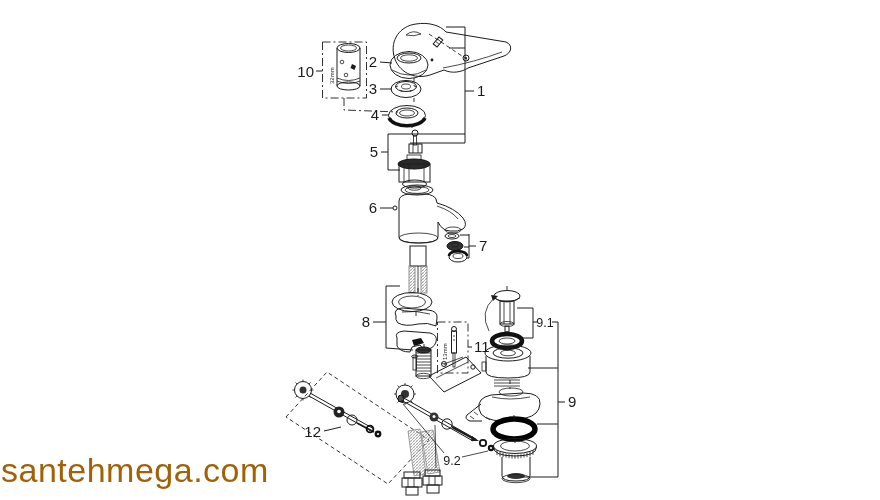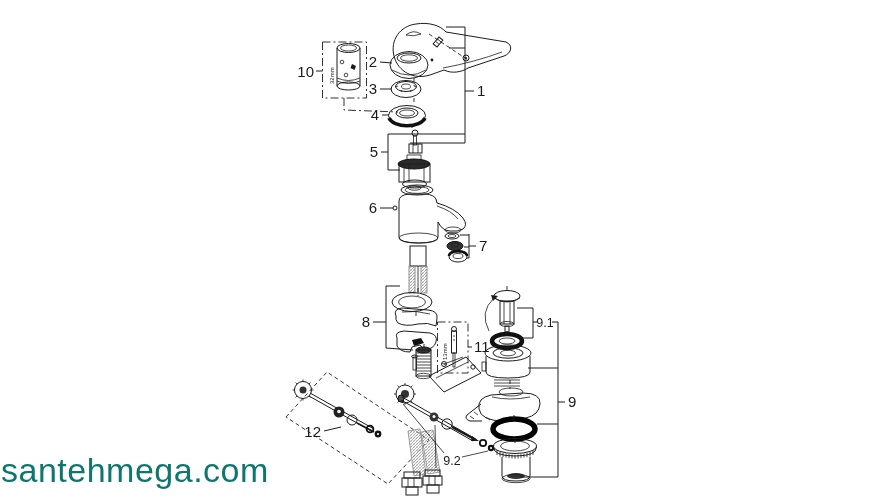--- a/index.html
+++ b/index.html
@@ -1,19 +1,19 @@
 <!DOCTYPE html>
 <html><head>
 <meta charset="utf-8">
 <style>
   html,body{margin:0;padding:0;background:#ffffff;}
   .canvas{position:relative;width:880px;height:500px;background:#ffffff;overflow:hidden;
           font-family:"Liberation Sans",sans-serif;}
   .watermark{position:absolute;left:1px;top:452px;font-size:34px;line-height:1.1;
-             color:#0f766e;letter-spacing:0.5px;user-select:none;}
+             color:#a16207;letter-spacing:0.5px;user-select:none;}
   svg{position:absolute;left:0;top:0;}
   text.callout{font-family:"Liberation Sans",sans-serif;font-size:15px;fill:#1a1a1a;}
   text.callout-small{font-family:"Liberation Sans",sans-serif;font-size:12.5px;fill:#1a1a1a;}
   text.dim{font-family:"Liberation Sans",sans-serif;font-size:6px;fill:#1a1a1a;}
   .ln{stroke:#1c1c1c;stroke-width:1;fill:none;}
   .lnthin{stroke:#1c1c1c;stroke-width:0.8;fill:none;}
   .dashdot{stroke:#1c1c1c;stroke-width:0.9;fill:none;stroke-dasharray:8,3,2,3;}
   .dash{stroke:#1c1c1c;stroke-width:0.9;fill:none;stroke-dasharray:4,3;}
 </style>
 </head>

